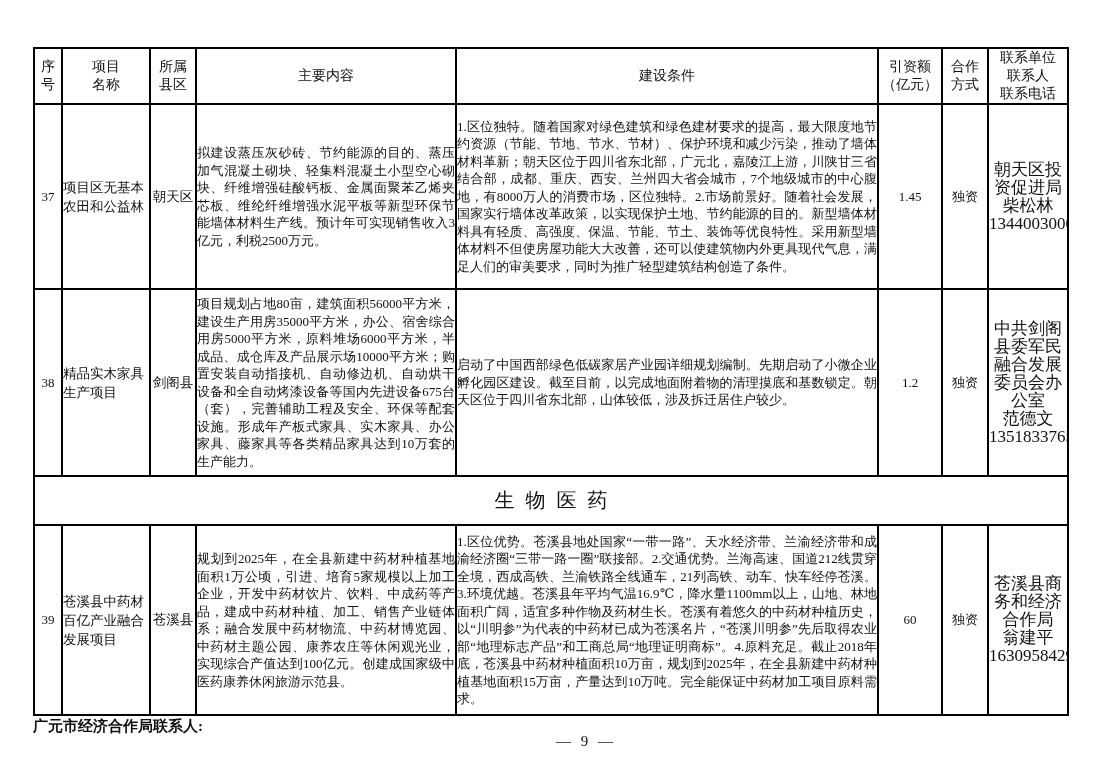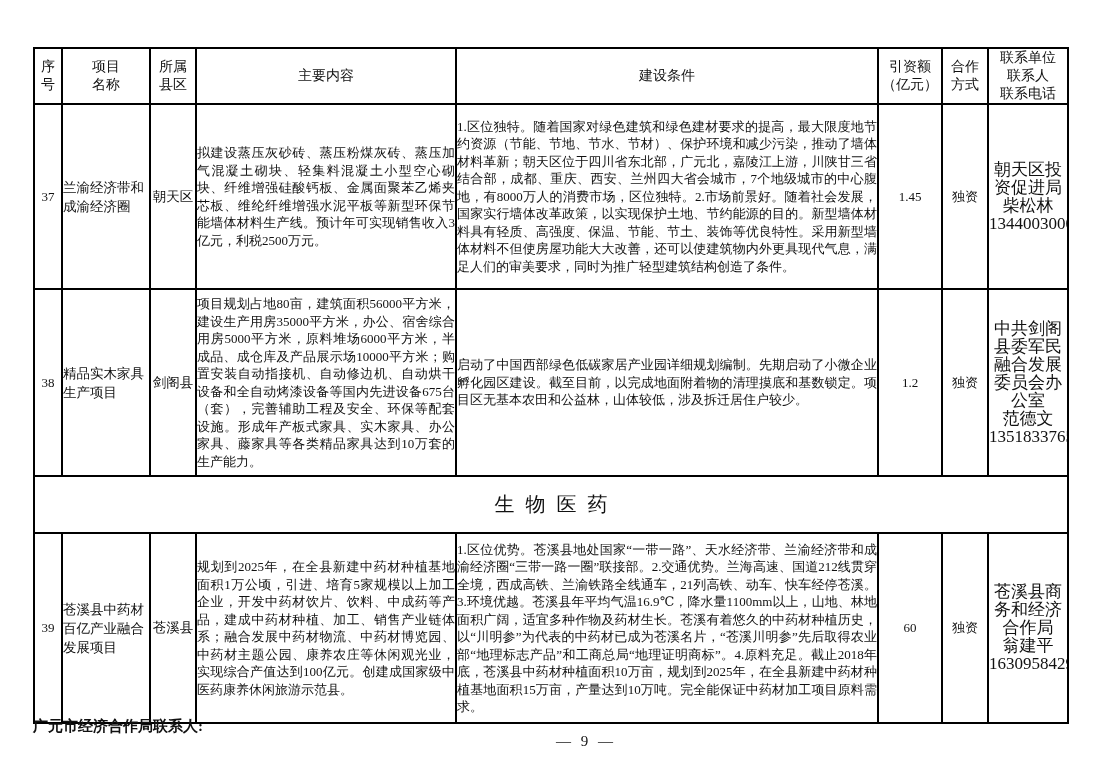--- a/index.html
+++ b/index.html
@@ -98,45 +98,45 @@
 （亿元）</td>
       <td class="hdr">合作
 方式</td>
       <td class="hdr">联系单位
 联系人
 联系电话</td>
     </tr>
 
     <tr style="height:185px">
       <td class="num">37</td>
-      <td class="name">兰渝经济带和成渝经济圈</td>
+      <td class="name">项目区无基本农田和公益林</td>
       <td class="county">朝天区</td>
-      <td class="txt">拟建设蒸压灰砂砖、蒸压粉煤灰砖、蒸压加气混凝土砌块、轻集料混凝土小型空心砌块、纤维增强硅酸钙板、金属面聚苯乙烯夹芯板、维纶纤维增强水泥平板等新型环保节能墙体材料生产线。预计年可实现销售收入3亿元，利税2500万元。</td>
+      <td class="txt">拟建设蒸压灰砂砖、节约能源的目的、蒸压加气混凝土砌块、轻集料混凝土小型空心砌块、纤维增强硅酸钙板、金属面聚苯乙烯夹芯板、维纶纤维增强水泥平板等新型环保节能墙体材料生产线。预计年可实现销售收入3亿元，利税2500万元。</td>
       <td class="txt">1.区位独特。随着国家对绿色建筑和绿色建材要求的提高，最大限度地节约资源（节能、节地、节水、节材）、保护环境和减少污染，推动了墙体材料革新；朝天区位于四川省东北部，广元北，嘉陵江上游，川陕甘三省结合部，成都、重庆、西安、兰州四大省会城市，7个地级城市的中心腹地，有8000万人的消费市场，区位独特。2.市场前景好。随着社会发展，国家实行墙体改革政策，以实现保护土地、节约能源的目的。新型墙体材料具有轻质、高强度、保温、节能、节土、装饰等优良特性。采用新型墙体材料不但使房屋功能大大改善，还可以使建筑物内外更具现代气息，满足人们的审美要求，同时为推广轻型建筑结构创造了条件。</td>
       <td class="num">1.45</td>
       <td class="num">独资</td>
       <td class="contact">朝天区投资促进局
 柴松林
 13440030005</td>
     </tr>
 
     <tr style="height:187px">
       <td class="num">38</td>
       <td class="name">精品实木家具生产项目</td>
       <td class="county">剑阁县</td>
       <td class="txt">项目规划占地80亩，建筑面积56000平方米，建设生产用房35000平方米，办公、宿舍综合用房5000平方米，原料堆场6000平方米，半成品、成仓库及产品展示场10000平方米；购置安装自动指接机、自动修边机、自动烘干设备和全自动烤漆设备等国内先进设备675台（套），完善辅助工程及安全、环保等配套设施。形成年产板式家具、实木家具、办公家具、藤家具等各类精品家具达到10万套的生产能力。</td>
-      <td class="txt">启动了中国西部绿色低碳家居产业园详细规划编制。先期启动了小微企业孵化园区建设。截至目前，以完成地面附着物的清理摸底和基数锁定。项目区无基本农田和公益林，山体较低，涉及拆迁居住户较少。</td>
+      <td class="txt">启动了中国西部绿色低碳家居产业园详细规划编制。先期启动了小微企业孵化园区建设。截至目前，以完成地面附着物的清理摸底和基数锁定。朝天区位于四川省东北部，山体较低，涉及拆迁居住户较少。</td>
       <td class="num">1.2</td>
       <td class="num">独资</td>
       <td class="contact">中共剑阁县委军民融合发展委员会办公室
 范德文
 13518337659</td>
     </tr>
 
-    <tr style="height:57px">
+    <tr style="height:49px">
       <td class="section-cell" colspan="8">生物医药</td>
     </tr>
 
     <tr style="height:190px">
       <td class="num">39</td>
       <td class="name">苍溪县中药材百亿产业融合发展项目</td>
       <td class="county">苍溪县</td>
       <td class="txt">规划到2025年，在全县新建中药材种植基地面积1万公顷，引进、培育5家规模以上加工企业，开发中药材饮片、饮料、中成药等产品，建成中药材种植、加工、销售产业链体系；融合发展中药材物流、中药材博览园、中药材主题公园、康养农庄等休闲观光业，实现综合产值达到100亿元。创建成国家级中医药康养休闲旅游示范县。</td>
       <td class="txt">1.区位优势。苍溪县地处国家“一带一路”、天水经济带、兰渝经济带和成渝经济圈“三带一路一圈”联接部。2.交通优势。兰海高速、国道212线贯穿全境，西成高铁、兰渝铁路全线通车，21列高铁、动车、快车经停苍溪。3.环境优越。苍溪县年平均气温16.9℃，降水量1100mm以上，山地、林地面积广阔，适宜多种作物及药材生长。苍溪有着悠久的中药材种植历史，以“川明参”为代表的中药材已成为苍溪名片，“苍溪川明参”先后取得农业部“地理标志产品”和工商总局“地理证明商标”。4.原料充足。截止2018年底，苍溪县中药材种植面积10万亩，规划到2025年，在全县新建中药材种植基地面积15万亩，产量达到10万吨。完全能保证中药材加工项目原料需求。</td>
       <td class="num">60</td>

